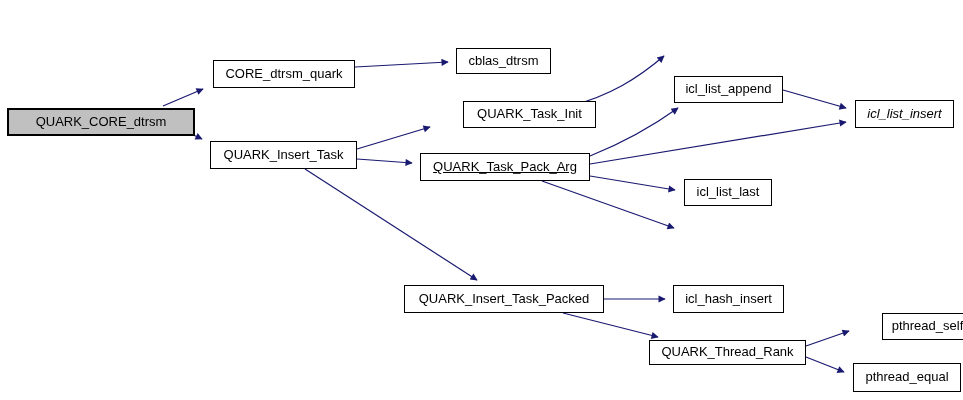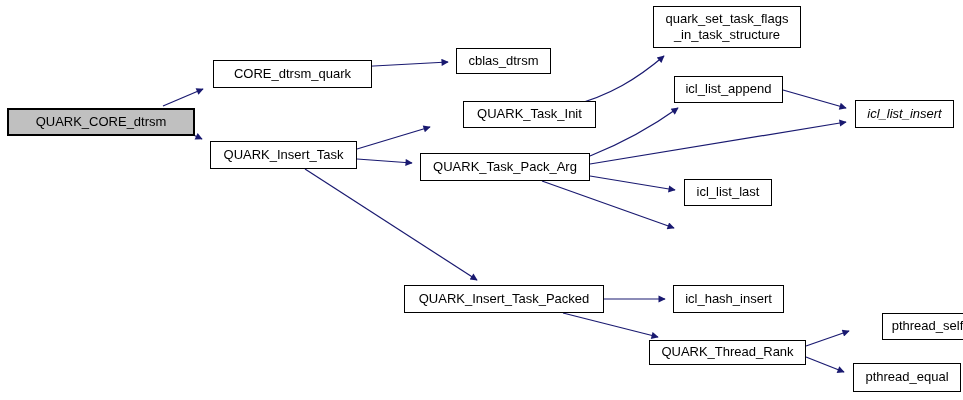--- a/index.html
+++ b/index.html
@@ -67,27 +67,25 @@
       <path d="M590,176 L675,190" marker-end="url(#arrow)"></path>
       <path d="M542,181 L674,228" marker-end="url(#arrow)"></path>
       <path d="M604,299 L665,299" marker-end="url(#arrow)"></path>
       <path d="M563,313 L658,337" marker-end="url(#arrow)"></path>
       <path d="M806,346 L849,331" marker-end="url(#arrow)"></path>
       <path d="M806,357 L844,372" marker-end="url(#arrow)"></path>
     </g>
   </svg>
 
   <div class="node highlight" style="left:7px;   top:108px; width:188px; height:28px;">QUARK_CORE_dtrsm</div>
-  <div class="node" style="left:213px; top:60px;  width:159px; height:28px;">CORE_dtrsm_quark</div>
+  <div class="node" style="left:213px; top:60px;  width:142px; height:28px;">CORE_dtrsm_quark</div>
   <div class="node" style="left:456px; top:48px;  width:95px;  height:26px;">cblas_dtrsm</div>
   <div class="node" style="left:210px; top:141px; width:147px; height:28px;">QUARK_Insert_Task</div>
   <div class="node" style="left:437px; top:101px; width:133px; height:27px;margin-left:26px;">QUARK_Task_Init</div>
-  <div class="node" style="left:653px; top:6px;   width:148px; height:42px;">quark_set_task_flags
-_in_task_structure</div>
-  <div class="node" style="left:420px; top:153px; width:170px; height:28px;">QUARK_Task_Pack_Arg</div>
+  <div class="node" style="left:420px; top:153px; width:170px; height:28px;text-decoration:underline;">QUARK_Task_Pack_Arg</div>
   <div class="node" style="left:674px; top:76px;  width:109px; height:27px;">icl_list_append</div>
   <div class="node" style="left:855px; top:100px; width:99px;  height:28px;font-style:italic;">icl_list_insert</div>
   <div class="node" style="left:684px; top:179px; width:88px;  height:27px;">icl_list_last</div>
   <div class="node" style="left:404px; top:285px; width:200px; height:28px;">QUARK_Insert_Task_Packed</div>
   <div class="node" style="left:673px; top:285px; width:111px; height:28px;">icl_hash_insert</div>
   <div class="node" style="left:649px; top:340px; width:157px; height:25px;">QUARK_Thread_Rank</div>
   <div class="node" style="left:858px; top:313px; width:91px;  height:27px;margin-left:24px;">pthread_self</div>
   <div class="node" style="left:853px; top:363px; width:108px; height:29px;">pthread_equal</div>
 
 </div>

